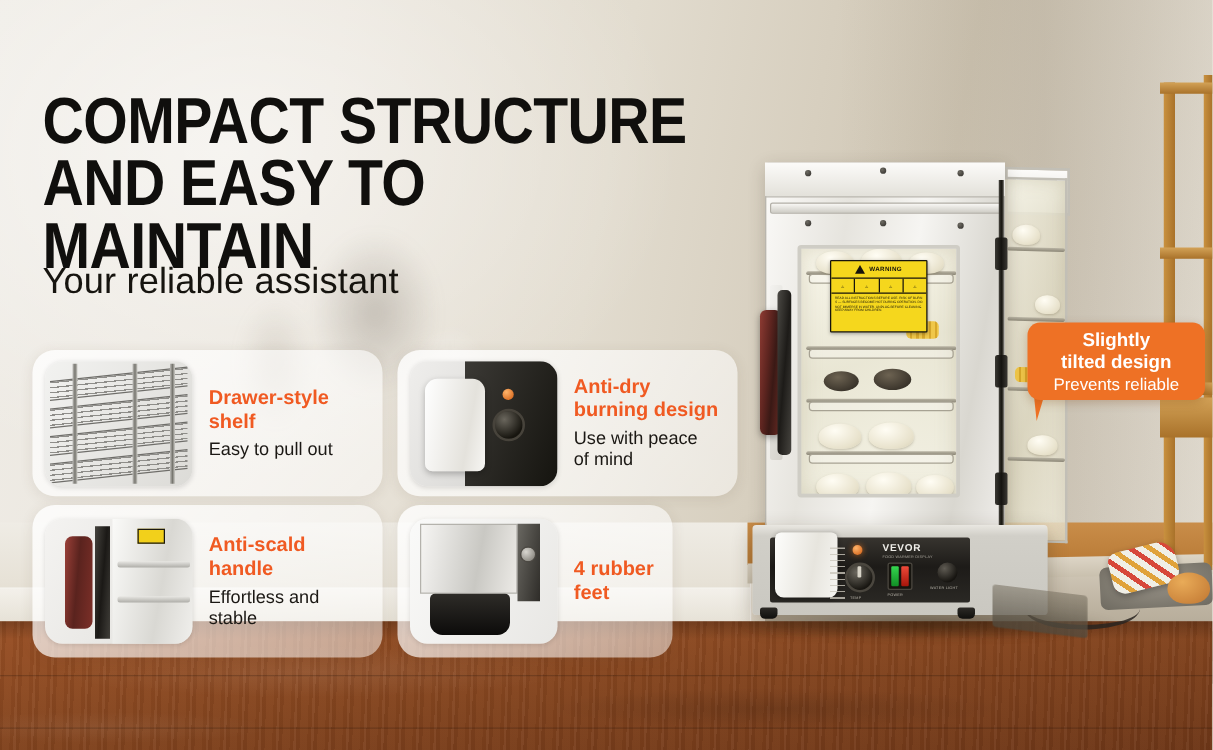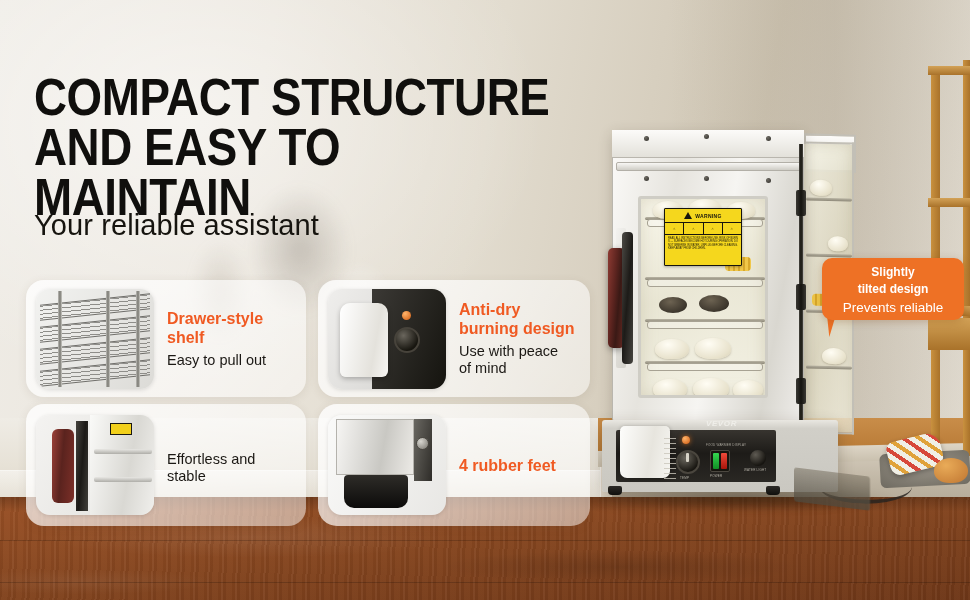--- a/index.html
+++ b/index.html
@@ -241,22 +241,22 @@
     background:linear-gradient(180deg,#37342f 0%,#1d1b18 45%,#2a2824 100%);
     border-radius:2px;
   }
   .water-tank{
     position:absolute; left:22px; top:306px; width:50px; height:52px;
     border-radius:5px 5px 7px 7px;
     background:linear-gradient(100deg,#fdfdfb,#e7e5de 60%,#f6f5f1);
     box-shadow:0 1px 4px rgba(0,0,0,.3);
   }
   .brand{
-    position:absolute; left:108px; top:299px;
-    font-size:8px; font-weight:bold; color:#efeee9; letter-spacing:.6px;font-style:italic;
+    position:absolute; left:108px; top:314px;
+    font-size:8px; font-weight:bold; color:#efeee9; letter-spacing:.6px;
   }
   .brand-sub{
     position:absolute; left:108px; top:323px; font-size:3px; color:#a8a49b; letter-spacing:.2px;
   }
   .knob{
     position:absolute; left:78px; top:330px; width:24px; height:24px; border-radius:50%;
     background:radial-gradient(circle at 36% 30%, #6c685f, #191712 72%);
     border:2px solid #4a463e;
   }
   .knob-dot{
@@ -390,21 +390,21 @@
     background:radial-gradient(circle at 35% 32%,#d8d6d0,#76736c); border:1px solid #4b4842; }
 
   
   .callout{
     position:absolute; left:822px; top:258px; width:142px; height:62px;
     background:#EE7125; border-radius:10px;
     box-shadow:0 2px 8px rgba(120,60,10,.25);
     padding:6px 8px 0 8px; text-align:center;
   }
   .callout-title{
-    color:#ffffff; font-weight:bold; font-size:12px; line-height:17px; white-space:pre-line;
+    color:#ffffff; font-weight:bold; font-size:15px; line-height:17px; white-space:pre-line;
   }
   .callout-sub{
     color:#ffffff; font-size:13.5px; line-height:15px; margin-top:2px;
   }
   .callout-tail{
     position:absolute; left:828px; top:312px; width:0; height:0;
     border-left:10px solid #EE7125;
     border-bottom:24px solid transparent;
     border-right:8px solid transparent;
     transform:rotate(-6deg);
@@ -589,26 +589,28 @@
   <div class="card" style="left:26px; top:404px; width:280px; height:122px;">
     <div class="thumb t3">
       <div class="t3-steel"></div>
       <div class="t3-rail" style="top:34px;"></div>
       <div class="t3-rail" style="top:62px;"></div>
       <div class="t3-warn"></div>
       <div class="t3-bar"></div>
       <div class="t3-handle"></div>
     </div>
     <div class="card-text">
+      <div class="c-title">Anti-scald
+handle</div>
       <div class="c-sub">Effortless and
 stable</div>
     </div>
   </div>
 
-  <div class="card" style="left:318px; top:404px; width:272px; height:122px;border-radius:19px;">
+  <div class="card" style="left:318px; top:404px; width:220px; height:122px;">
     <div class="thumb t4">
       <div class="t4-cab"></div>
       <div class="t4-side"></div>
       <div class="t4-screw"></div>
       <div class="t4-foot"></div>
     </div>
     <div class="card-text">
       <div class="c-title">4 rubber feet</div>
     </div>
   </div>

